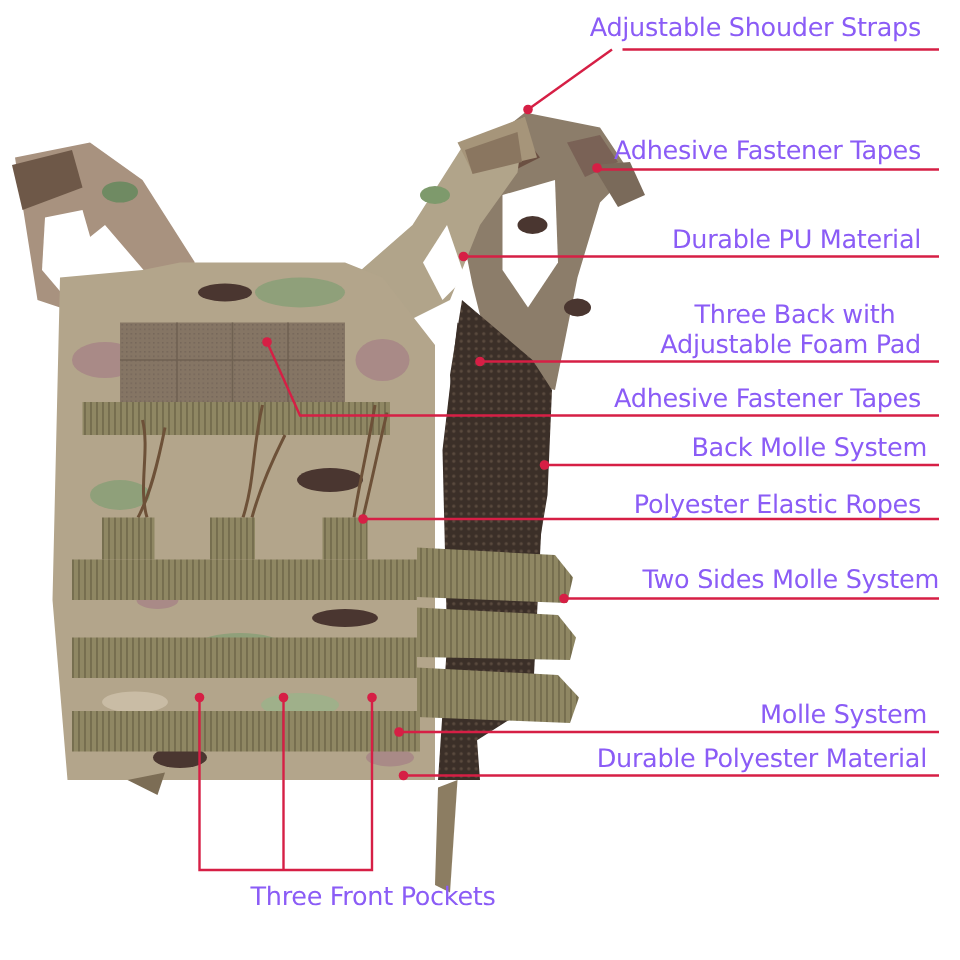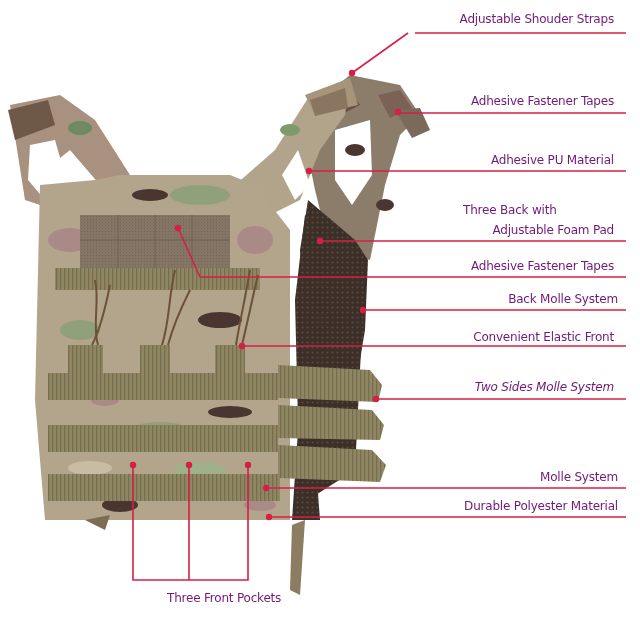--- a/index.html
+++ b/index.html
@@ -1,20 +1,20 @@
 <!DOCTYPE html>
 <html><head>
 <meta charset="utf-8">
 <style>
   html, body { margin: 0; padding: 0; background: #ffffff; }
   body { width: 640px; height: 640px; position: relative; overflow: hidden;
          font-family: "DejaVu Sans", "Liberation Sans", sans-serif; }
   .stage { position: absolute; left: 0; top: 0; width: 640px; height: 640px; }
   svg.art { position: absolute; left: 0; top: 0; }
-  .label { position: absolute; font-size: 12px; color: #701a75; white-space: nowrap;
+  .label { position: absolute; font-size: 17px; color: #8b5cf6; white-space: nowrap;
            letter-spacing: -0.2px; line-height: 17px; }
   .label.right { text-align: right; }
 </style>
 </head>
 <body>
 
 <div class="stage">
   <svg class="art" width="640" height="640" viewBox="0 0 640 640">
     <defs>
       <pattern id="mesh" width="5" height="5" patternUnits="userSpaceOnUse">
@@ -151,23 +151,23 @@
       <circle cx="266" cy="488" r="3.2"></circle>
       <circle cx="269" cy="517" r="3.2"></circle>
       <circle cx="133" cy="465" r="3.2"></circle>
       <circle cx="189" cy="465" r="3.2"></circle>
       <circle cx="248" cy="465" r="3.2"></circle>
     </g>
   </svg>
 
   <div class="label right" style="right:26px; top:11px;">Adjustable Shouder Straps</div>
   <div class="label right" style="right:26px; top:93px;">Adhesive Fastener Tapes</div>
-  <div class="label right" style="right:26px; top:152px;">Adhesive PU Material</div>
+  <div class="label right" style="right:26px; top:152px;">Durable PU Material</div>
   <div class="label" style="left:463px; top:202px;">Three Back with</div>
   <div class="label right" style="right:26px; top:222px;">Adjustable Foam Pad</div>
   <div class="label right" style="right:26px; top:258px;">Adhesive Fastener Tapes</div>
   <div class="label right" style="right:22px; top:291px;margin-left:32px;">Back Molle System</div>
-  <div class="label right" style="right:26px; top:329px;">Convenient Elastic Front</div>
-  <div class="label right" style="right:26px; top:379px;font-style:italic;">Two Sides Molle System</div>
+  <div class="label right" style="right:26px; top:329px;">Polyester Elastic Ropes</div>
+  <div class="label right" style="right:14px; top:379px;">Two Sides Molle System</div>
   <div class="label right" style="right:22px; top:469px;margin-left:12px;">Molle System</div>
   <div class="label right" style="right:22px; top:498px;">Durable Polyester Material</div>
   <div class="label" style="left:135px; top:590px;margin-left:32px;">Three Front Pockets</div>
 </div>
 
 </body></html>

